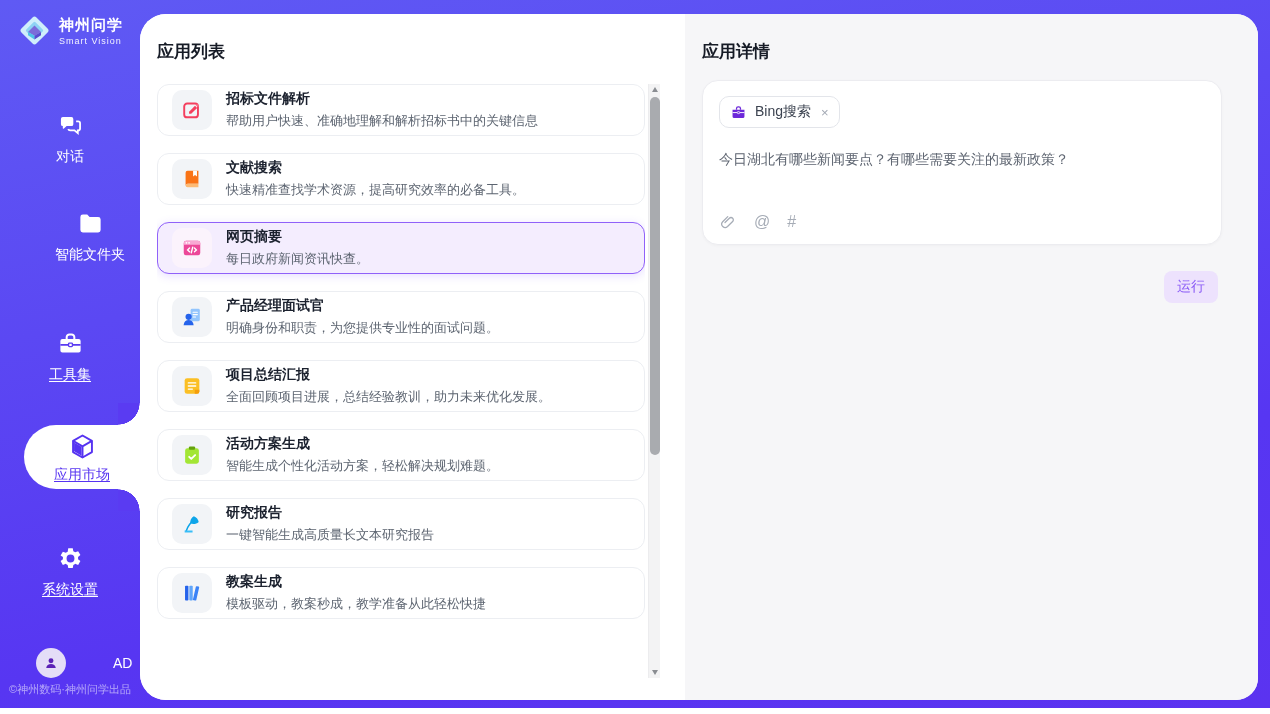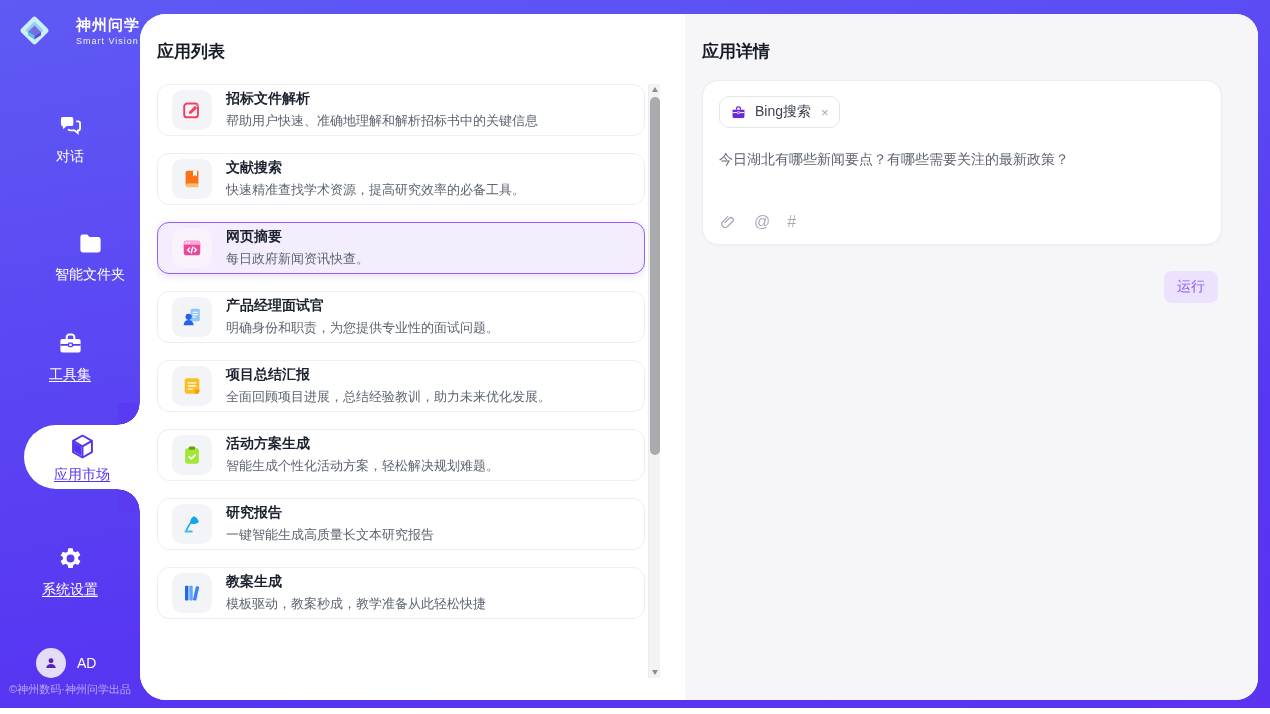--- a/index.html
+++ b/index.html
@@ -4,47 +4,47 @@
 <style>
   * { margin:0; padding:0; box-sizing:border-box; font-family:"Liberation Sans","DejaVu Sans",sans-serif; }
   html,body { width:1270px; height:714px; overflow:hidden; background:#ffffff; }
   body { position:relative; }
 
   
   .frame { position:absolute; left:0; top:0; right:0; height:708px;
            background:linear-gradient(168deg,#5f5af4 0%,#5736f2 70%,#5b33f0 100%); }
   .sidebar { position:absolute; left:0; top:0; width:140px; height:708px; }
 
-  .logo { position:absolute; top:12px; left:16px; display:flex; align-items:center; gap:23px; }
+  .logo { position:absolute; top:12px; left:16px; display:flex; align-items:center; gap:6px; }
   .logo-text .cn { color:#fff; font-size:15px; font-weight:bold; letter-spacing:1px; }
   .logo-text .en { color:rgba(255,255,255,.92); font-size:9px; letter-spacing:1px; margin-top:1px; }
 
   .nav { position:absolute; left:0; width:140px; text-align:center; cursor:pointer; }
   .nav .glyph { display:inline-block; line-height:0; }
   .nav-label { display:block; margin-top:5px; color:#ffffff; font-size:14px; }
   .nav-label.underlined { text-decoration:underline; text-underline-offset:2px; }
 
   .nav-chat   { top:112px; }
-  .nav-folder { top:230px;padding-left:40px; }
+  .nav-folder { top:210px;padding-left:40px; }
   .nav-tool   { top:330px; }
   .nav-gear   { top:545px; }
 
   
   .bubble { position:absolute; left:24px; right:0; top:425px; height:64px; background:#ffffff;
             border-radius:34px 0 0 34px; text-align:center; cursor:pointer; }
   .bubble::before { content:''; position:absolute; right:0; top:-22px; width:22px; height:22px;
             background:radial-gradient(circle 22px at 0 0, #5a3bf2 0 21.4px, #ffffff 21.8px); }
   .bubble::after  { content:''; position:absolute; right:0; bottom:-22px; width:22px; height:22px;
             background:radial-gradient(circle 22px at 0 100%, #5a3bf2 0 21.4px, #ffffff 21.8px); }
   .bubble .glyph { display:inline-block; margin-top:7px; line-height:0; }
   .bubble .nav-label { color:#5633f1; margin-top:1px; }
 
   .user-row { position:absolute; top:648px; left:36px; display:flex; align-items:center; gap:11px; cursor:pointer; }
   .avatar { width:30px; height:30px; border-radius:50%; background:#e4ddf7; display:flex; align-items:center; justify-content:center; }
-  .user-name { color:#ffffff; font-size:14px; }
+  .user-name { color:#ffffff; font-size:14px;margin-left:36px; }
   .side-footer { position:absolute; top:682px; left:0; width:140px; text-align:center;
                  color:rgba(255,255,255,.55); font-size:11px; }
 
   
   .content { position:absolute; left:140px; top:14px; width:1118px; height:686px;
              background:#ffffff; border-radius:26px 22px 22px 26px; overflow:hidden; display:flex; }
 
   .list-pane { position:relative; width:545px; background:#ffffff; }
   .pane-title { position:absolute; top:26px; left:17px; font-size:17px; font-weight:bold; color:#161b26; }
 

